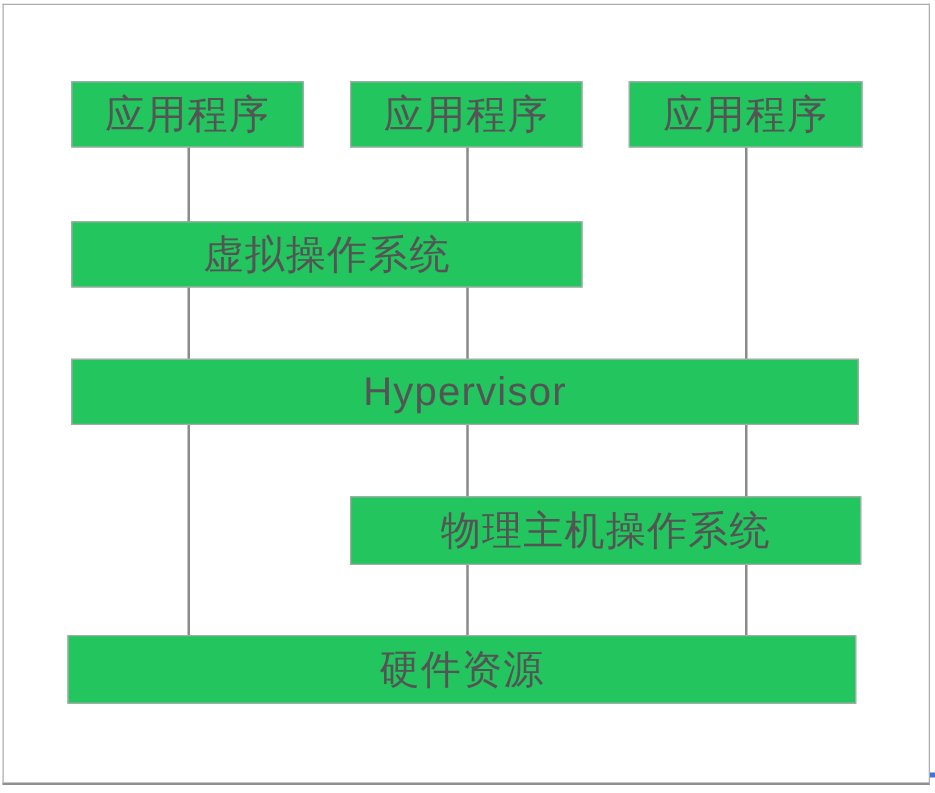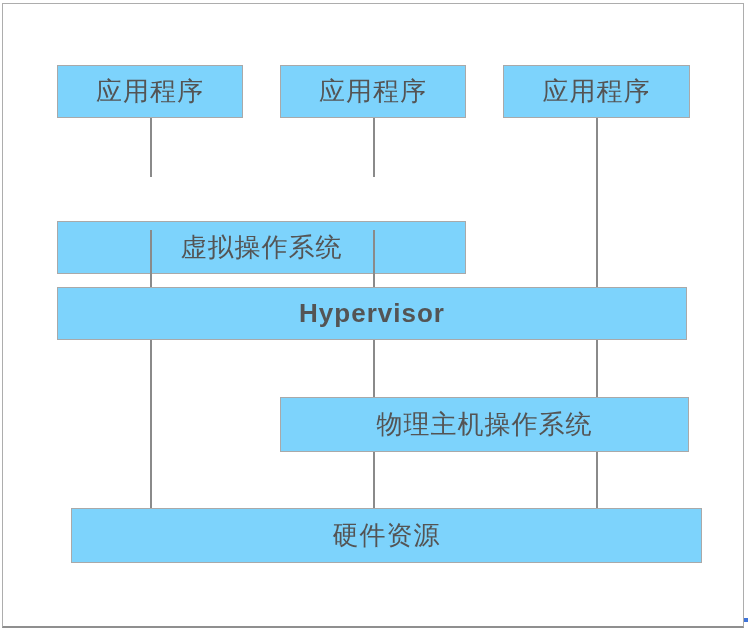--- a/index.html
+++ b/index.html
@@ -25,23 +25,23 @@
     position:absolute;left:2px;top:3px;width:742px;height:625px;
     border:1px solid var(--frame-border);
     border-bottom:2px solid var(--frame-bottom);
     box-sizing:border-box;
     background:transparent;
   }
   .box{
     position:absolute;
     box-sizing:border-box;
     border:1px solid var(--box-border);
-    background:#7dd3fc;
+    background:#22c55e;
     display:flex;align-items:center;justify-content:center;
-    font-size:26px;
+    font-size:32px;
     color:var(--text);
     letter-spacing:1px;
     white-space:nowrap;
     text-align:center;
   }
   .vline{
     position:absolute;width:1.5px;background:var(--connector);
   }
   .dot{
     position:absolute;width:4px;height:4px;background:var(--dot);
@@ -55,30 +55,30 @@
   <div class="dot" id="artifact-dot" style="left: 744px; top: 618px;"></div>
 <div class="box" style="left: 57px; top: 65px; width: 186px; height: 53px;">
       <span>应用程序</span>
     </div>
     <div class="box" style="left: 280px; top: 65px; width: 186px; height: 53px;">
       <span>应用程序</span>
     </div>
     <div class="box" style="left: 503px; top: 65px; width: 187px; height: 53px;">
       <span>应用程序</span>
     </div>
-    <div class="box" style="left: 57px; top: 177px; width: 409px; height: 53px; margin-top: 44px;">
+    <div class="box" style="left: 57px; top: 177px; width: 409px; height: 53px;">
       <span>虚拟操作系统</span>
     </div>
-    <div class="box" style="left: 57px; top: 287px; width: 630px; height: 53px; font-weight: bold;">
+    <div class="box" style="left: 57px; top: 287px; width: 630px; height: 53px;">
       <span>Hypervisor</span>
     </div>
     <div class="box" style="left: 280px; top: 397px; width: 409px; height: 55px; font-family: Liberation Serif, serif;">
       <span>物理主机操作系统</span>
     </div>
-    <div class="box" style="left: 71px; top: 508px; width: 631px; height: 55px;">
+    <div class="box" style="left: 54px; top: 508px; width: 631px; height: 55px;">
       <span>硬件资源</span>
     </div>
     <div class="vline" style="left: 150px; top: 118px; height: 59px;"></div>
     <div class="vline" style="left: 373px; top: 118px; height: 59px;"></div>
     <div class="vline" style="left: 596px; top: 118px; height: 169px;"></div>
     <div class="vline" style="left: 150px; top: 230px; height: 57px;"></div>
     <div class="vline" style="left: 373px; top: 230px; height: 57px;"></div>
     <div class="vline" style="left: 150px; top: 340px; height: 168px;"></div>
     <div class="vline" style="left: 373px; top: 340px; height: 57px;"></div>
     <div class="vline" style="left: 596px; top: 340px; height: 57px;"></div>

